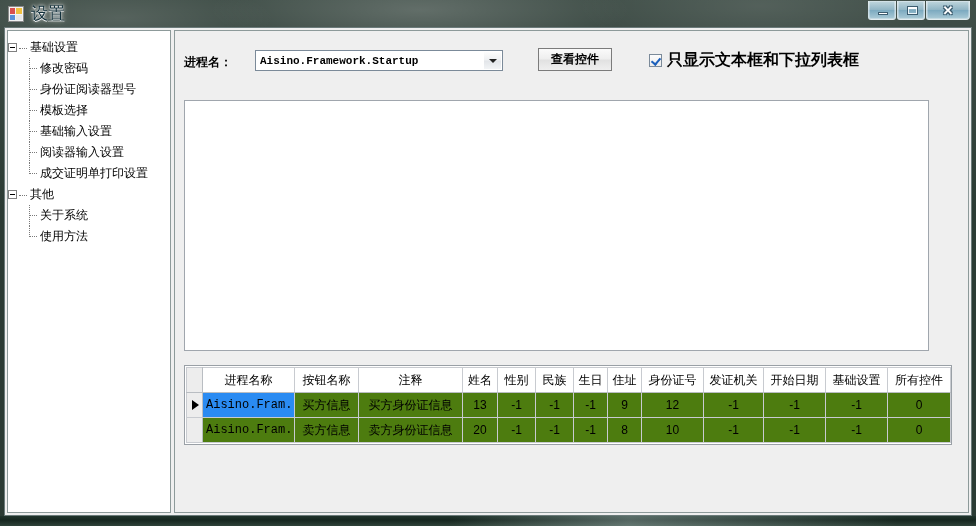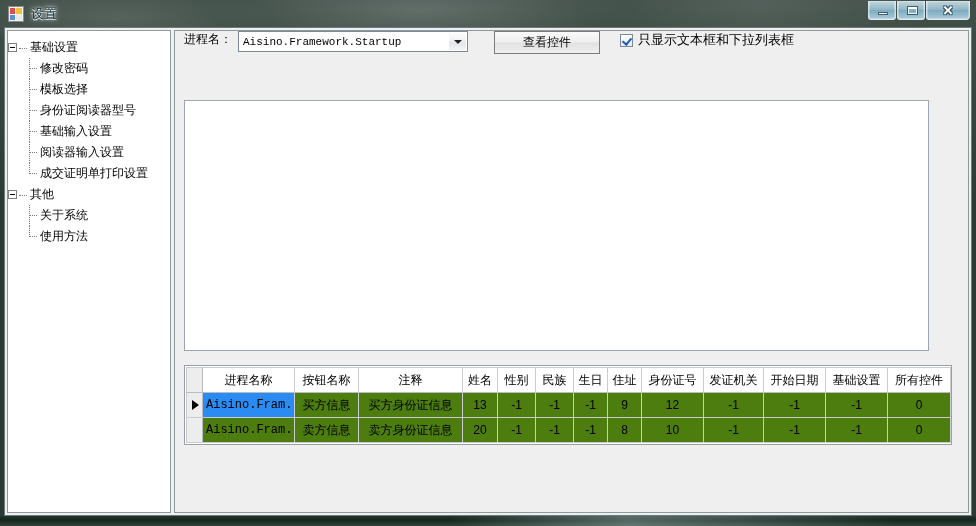--- a/index.html
+++ b/index.html
@@ -79,21 +79,21 @@
     position: absolute;
     display: block;
   }
   .ti-a { left: 1px; top: 1px; width: 5px; height: 6px; background: #d94f4f; }
   .ti-b { left: 7px; top: 1px; width: 6px; height: 6px; background: #f0c040; }
   .ti-c { left: 1px; top: 8px; width: 5px; height: 5px; background: #5a8fd8; }
   .ti-d { left: 7px; top: 8px; width: 6px; height: 5px; background: #e8e8e8; }
 
   .title-text {
     margin-left: 7px;
-    font-size: 13px;
+    font-size: 17px;
     color: #12303b;
     text-shadow: 0 0 3px rgba(255,255,255,0.95), 0 0 6px rgba(255,255,255,0.8), 0 1px 0 rgba(255,255,255,0.9);
     white-space: nowrap;
   }
 
   .caption-buttons {
     position: absolute;
     right: 6px;
     top: 1px;
     display: flex;
@@ -251,32 +251,33 @@
     line-height: 24px;
     background: #9cb4d3;
     color: #000;
     font-size: 12px;
     padding-left: 8px;
     border-bottom: 1px solid #8ea7c7;
   }
   .toolbar {
     height: 40px;
     display: flex;
-    align-items: flex-start;
+    align-items: flex-end;
     padding-left: 9px;
-    gap: 0;
+    gap: 17px;
+    font-weight: bold;
   }
   .tb-label {
     font-size: 12px;
     color: #000;
     margin-right: 6px;
     white-space: nowrap;
   }
   .combo {
-    width: 230px;
+    width: 248px;
     height: 21px;
     box-sizing: border-box;
     border: 1px solid #7b8a99;
     background: #fff;
     position: relative;
     display: flex;
     align-items: center;
   }
   .combo .value {
     font-family: "Liberation Mono", monospace;
@@ -295,23 +296,23 @@
     align-items: center;
     justify-content: center;
   }
   .combo .arrow::after {
     content: "";
     border-left: 4px solid transparent;
     border-right: 4px solid transparent;
     border-top: 4px solid #222;
   }
   .btn {
-    margin-left: 26px;
+    margin-left: 18px;
     height: 23px;
-    padding: 0 28px;
+    padding: 0 12px;
     box-sizing: border-box;
     border: 1px solid #7b7b7b;
     background: linear-gradient(180deg, #fafafa, #eeeeee 48%, #e1e1e1 52%, #efefef);
     font-size: 12px;
     color: #000;
     line-height: 21px;
     white-space: nowrap;
     cursor: default;
   }
   .chk-wrap {
@@ -331,21 +332,21 @@
   }
   .chk::after {
     content: "";
     position: absolute;
     left: 3px; top: 1px;
     width: 4px; height: 7px;
     border: solid #1b5fbb;
     border-width: 0 2px 2px 0;
     transform: rotate(40deg);
   }
-  .chk-label { font-size: 13px; color: #000; }
+  .chk-label { font-size: 16px; color: #000; }
 
   
   .listbox {
     position: absolute;
     left: 9px;
     top: 69px;
     width: 745px;
     height: 251px;
     box-sizing: border-box;
     background: #ffffff;
@@ -438,24 +439,24 @@
     <div class="tree-panel">
       <div class="tree">
 
         <div class="node root">
           <span class="expander"></span><span class="dots"></span><span class="label">基础设置</span>
         </div>
         <div class="node child">
           <span class="label">修改密码</span>
         </div>
         <div class="node child">
+          <span class="label">身份证阅读器型号</span>
+        </div>
+        <div class="node child">
           <span class="label">模板选择</span>
-        </div>
-        <div class="node child">
-          <span class="label">身份证阅读器型号</span>
         </div>
         <div class="node child">
           <span class="label">基础输入设置</span>
         </div>
         <div class="node child">
           <span class="label">阅读器输入设置</span>
         </div>
         <div class="node child last">
           <span class="label">成交证明单打印设置</span>
         </div>

